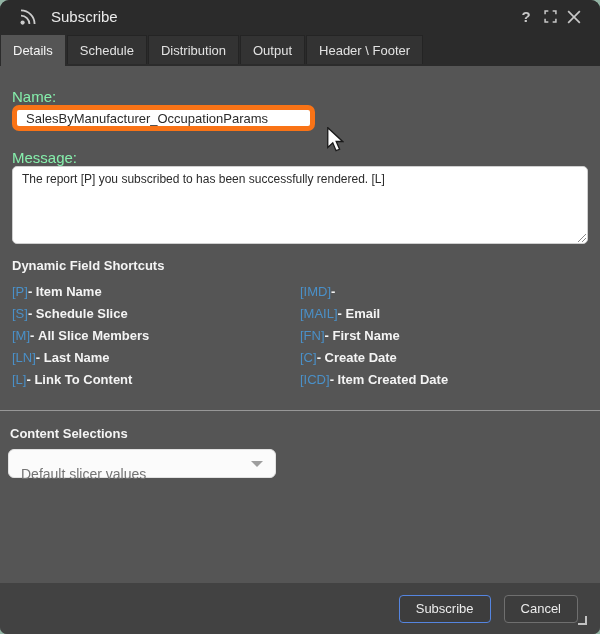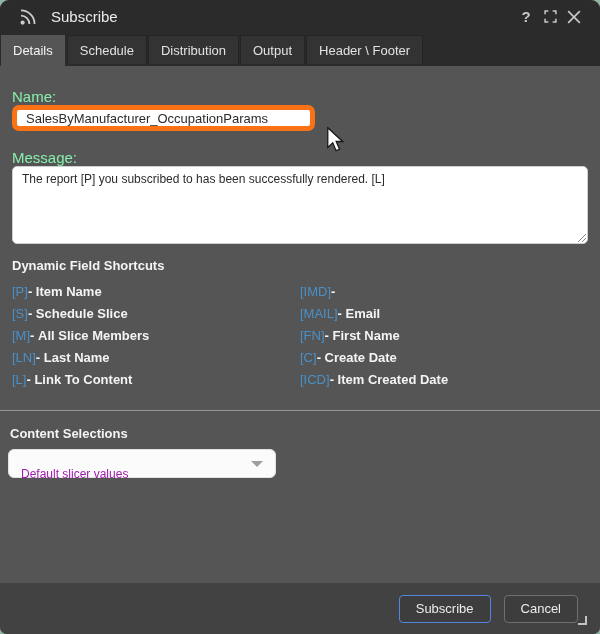--- a/index.html
+++ b/index.html
@@ -85,21 +85,21 @@
   .divider {
     position:absolute; left:0; top:410px; width:600px; height:1px;
     background:#979797;
   }
   .dropdown {
     position:absolute; left:8px; top:449px;
     width:268px; height:29px;
     background:#fbfbfb; border:1px solid #e2e2e2; border-radius:6px;
     display:flex; align-items:center; padding:0 12px;
   }
-  .dropdown .dd-text { flex:1; font-size:12px; color:#a21caf;margin-top:20px; }
+  .dropdown .dd-text { flex:1; font-size:14px; color:#737373;margin-top:20px; }
   .dd-chevron {
     width:0; height:0;
     border-left:6px solid transparent; border-right:6px solid transparent;
     border-top:6px solid #9e9e9e;
   }
   
   .footer {
     position:absolute; left:0; right:0; bottom:0; height:51px;
     background:#424242;
     display:flex; align-items:center; justify-content:flex-end;

